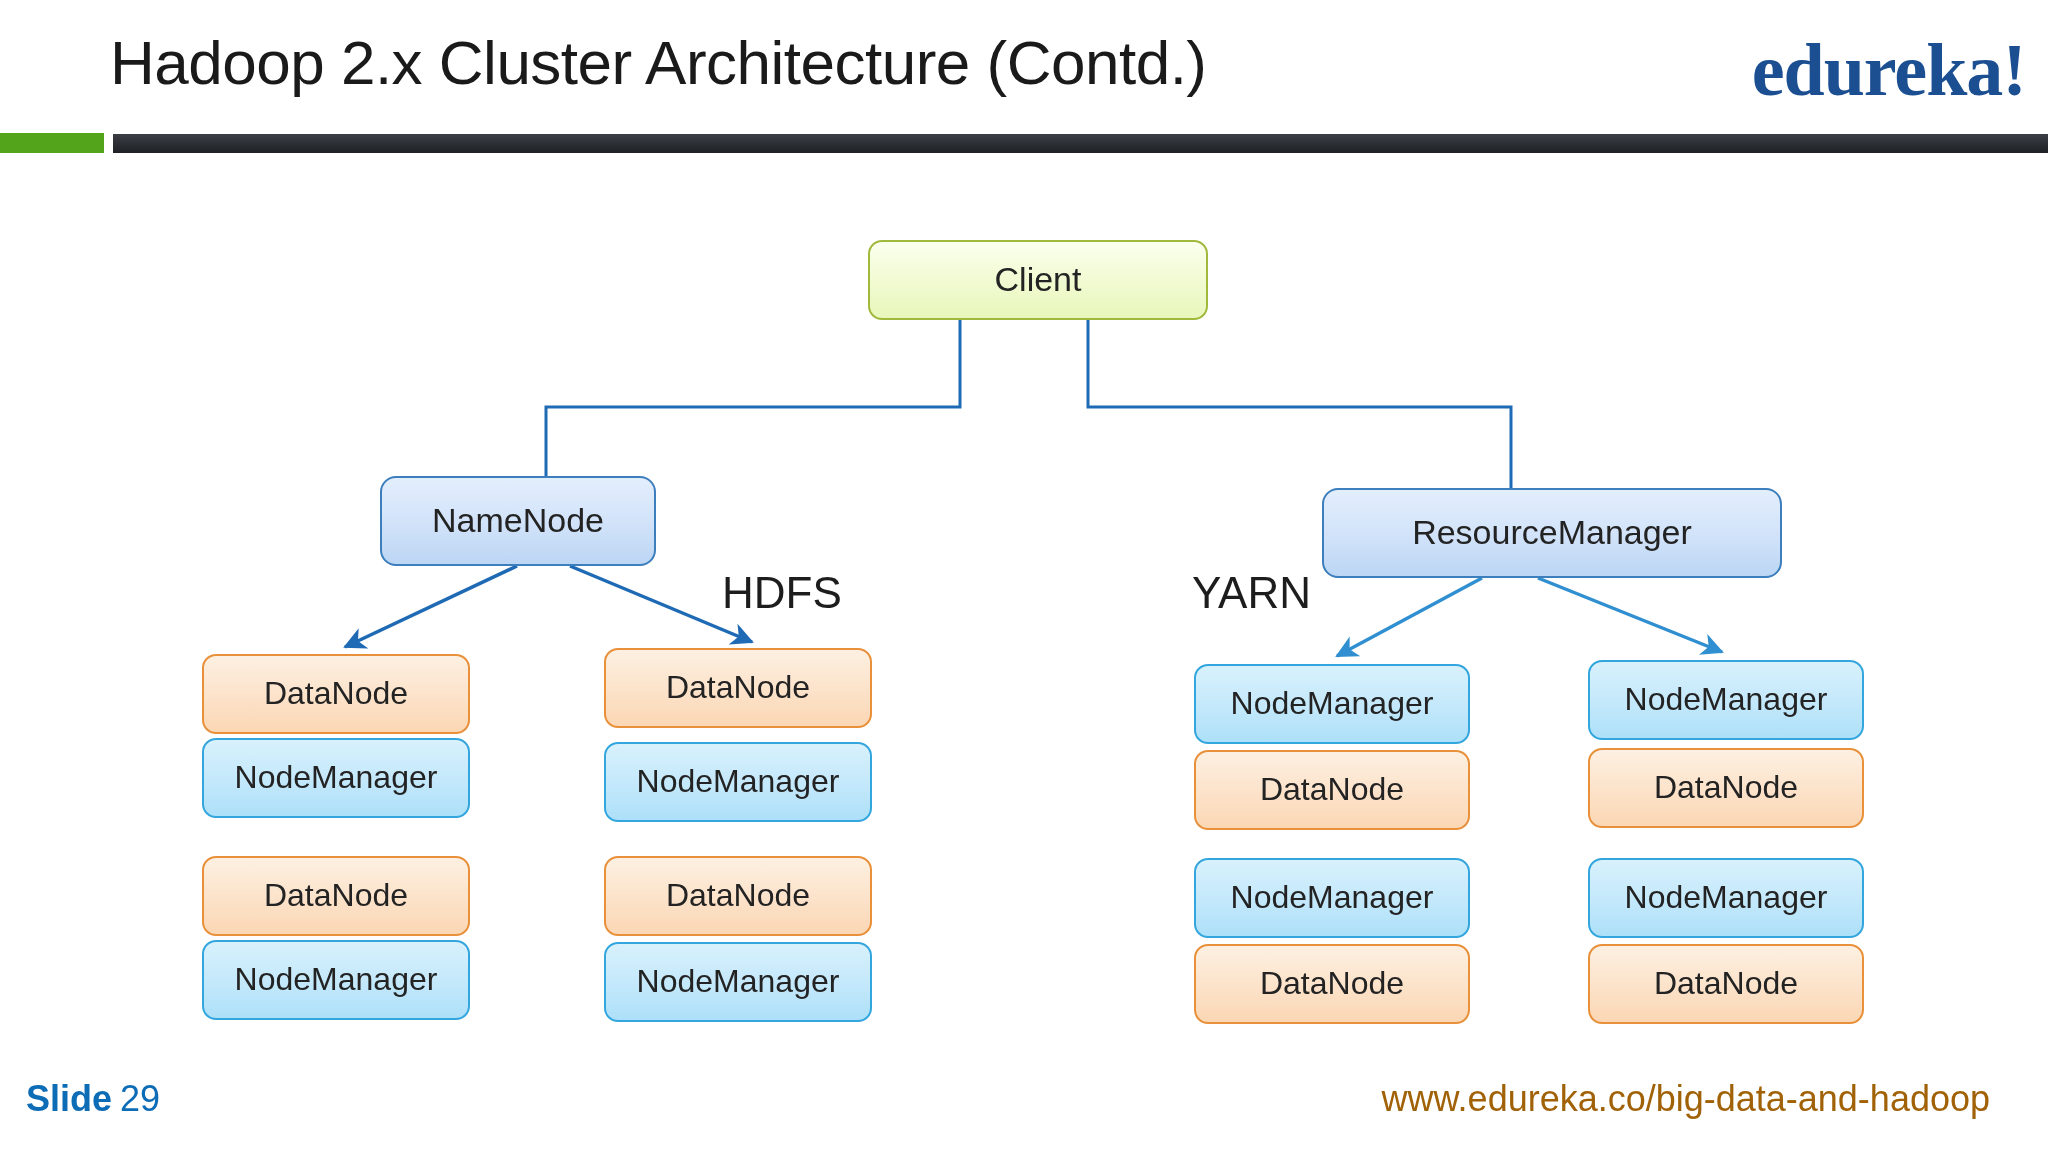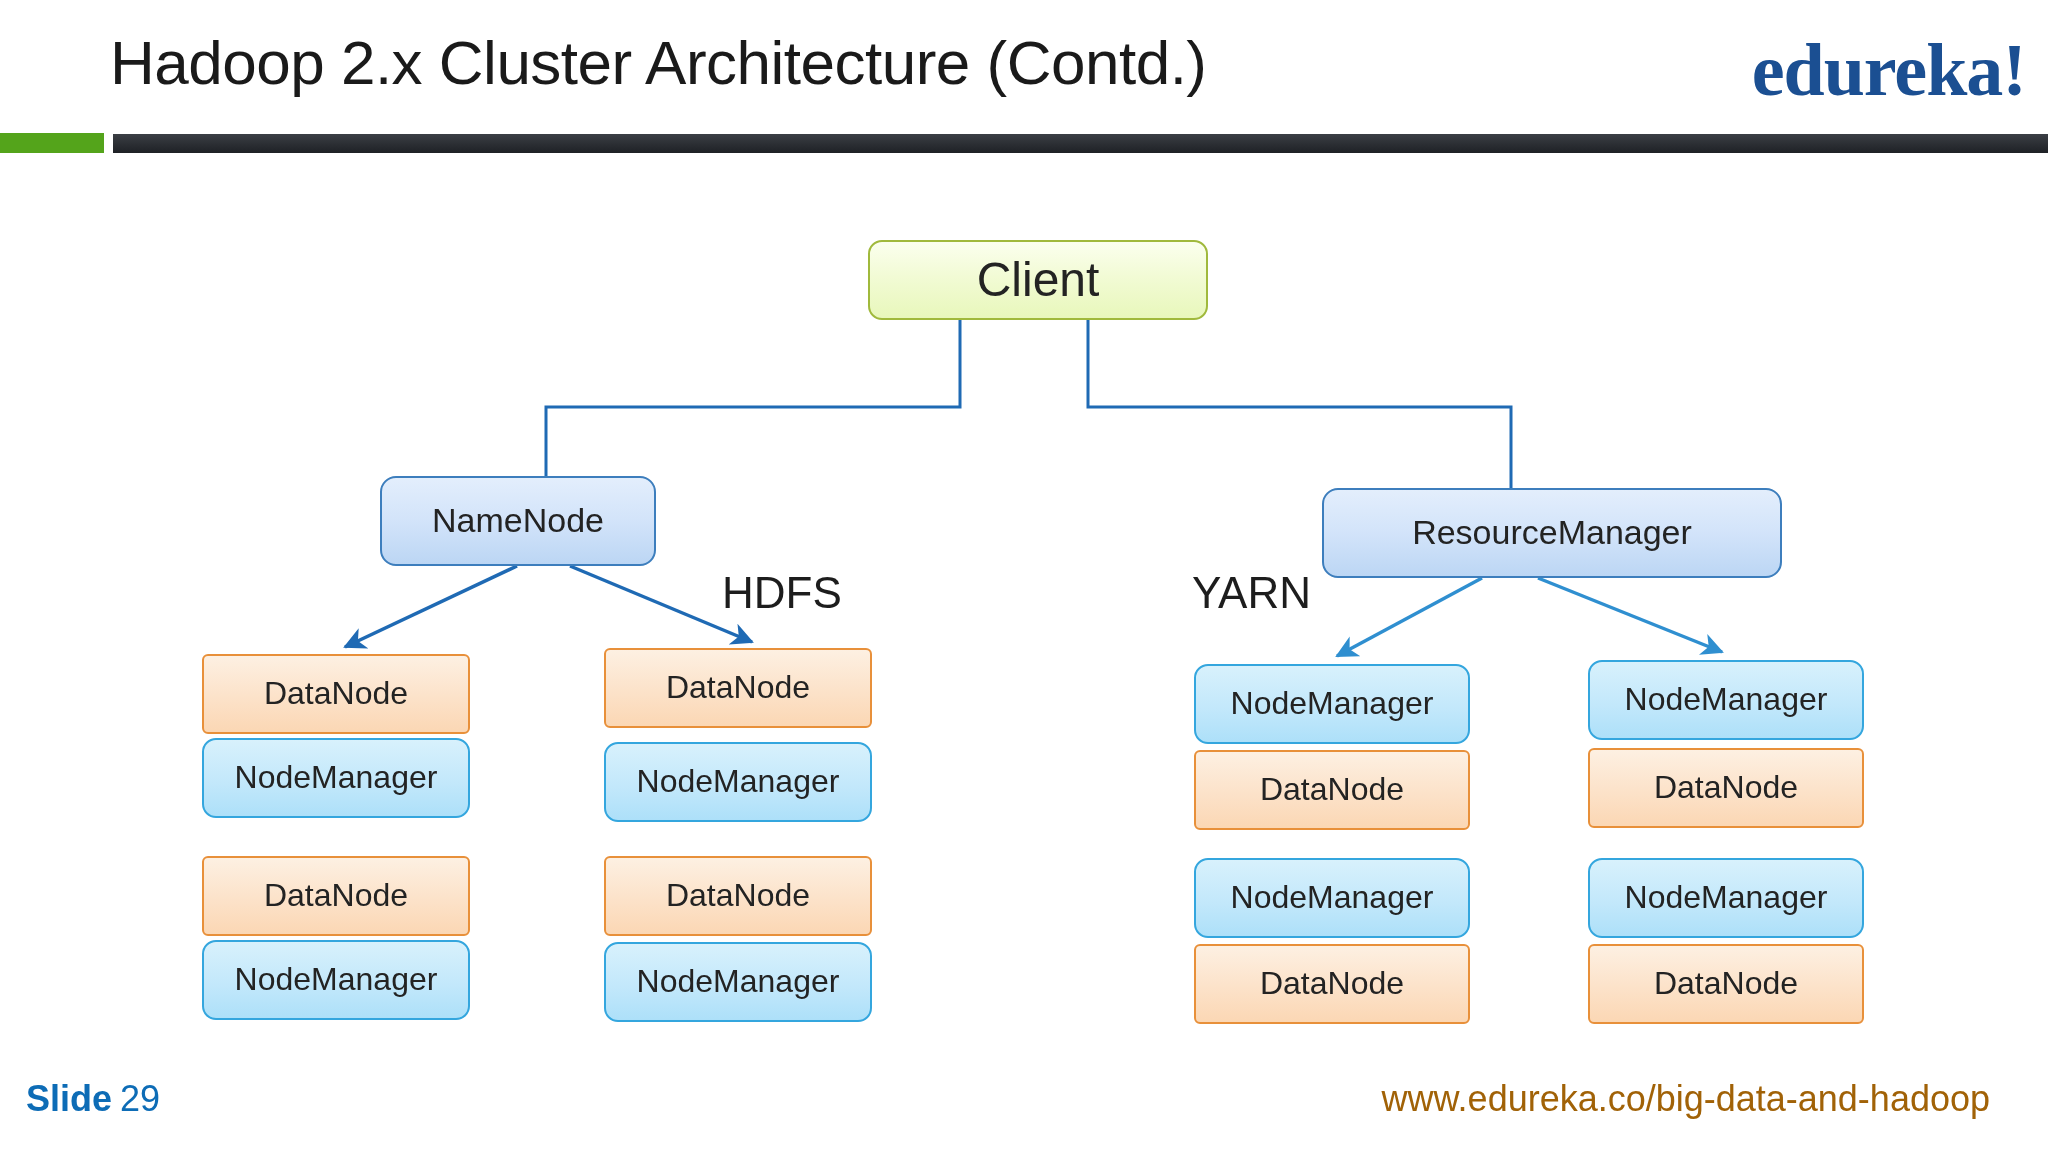--- a/index.html
+++ b/index.html
@@ -88,32 +88,32 @@
     text-align: center;
     color: #232323;
     line-height: 1.1;
     white-space: nowrap;
   }
 
   .node-client {
     background: linear-gradient(180deg, #fbffee 0%, #f2fbd5 45%, #e8f7bb 100%);
     border: 2px solid #a0b93c;
     border-radius: 14px;
-    font-size: 48px;
+    font-size: 34px;
   }
   .node-master {
     background: linear-gradient(180deg, #e3eefc 0%, #d3e4fa 48%, #bcd6f4 100%);
     border: 2px solid #3d7ebd;
     border-radius: 16px;
     font-size: 34px;
   }
   .node-datanode {
     background: linear-gradient(180deg, #fdf0e2 0%, #fce2c9 55%, #fbd7b4 100%);
     border: 2px solid #e8903a;
-    border-radius: 6px;
+    border-radius: 14px;
     font-size: 32px;
   }
   .node-nodemanager {
     background: linear-gradient(180deg, #d8f1fc 0%, #c3e8fb 55%, #ade0f9 100%);
     border: 2px solid #34a6de;
     border-radius: 14px;
     font-size: 32px;
   }
 
   .edge-label {

